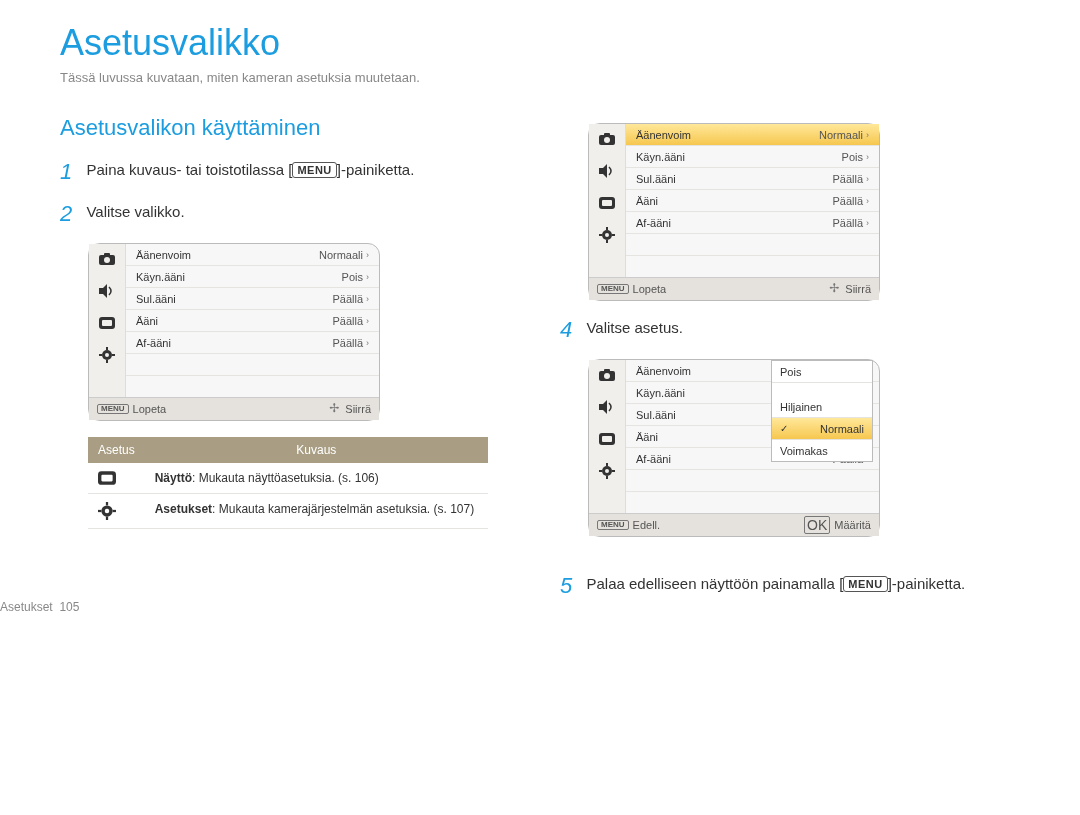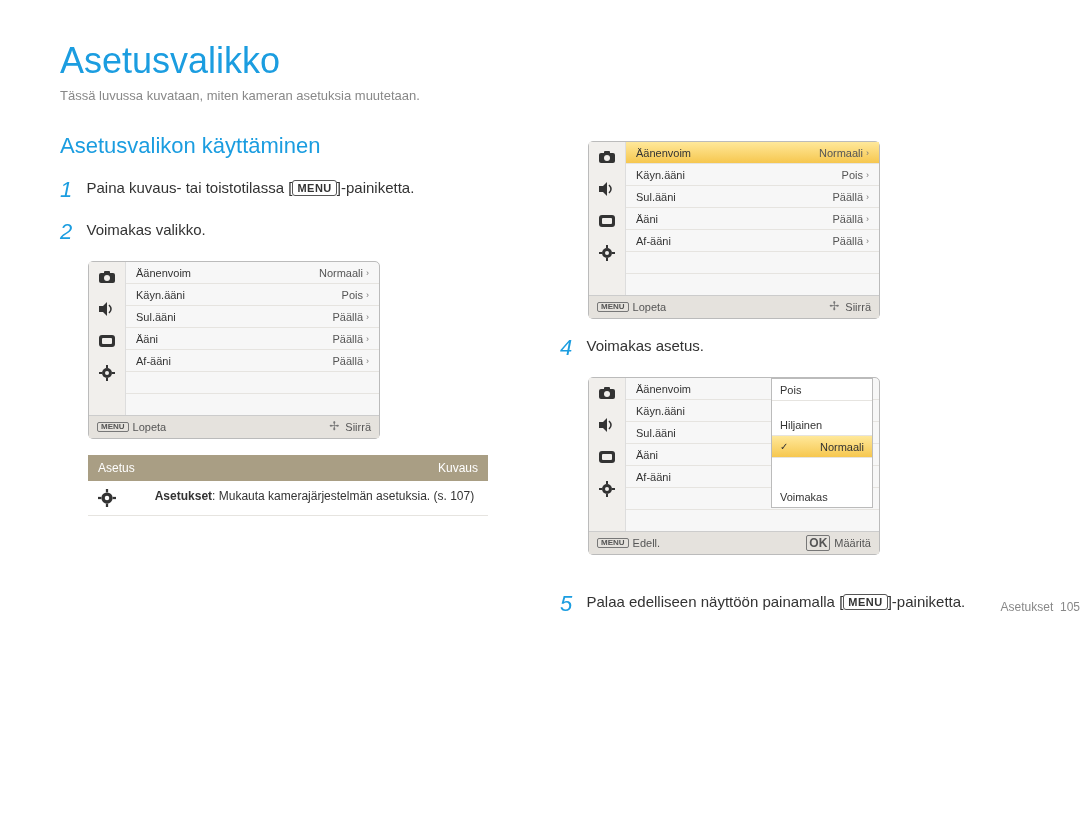--- a/index.html
+++ b/index.html
@@ -1,52 +1,52 @@
 <!DOCTYPE html>
 <html><head>
 <meta charset="utf-8">
 <style>
   html,body{margin:0;padding:0;background:#fff;font-family:Arial,Helvetica,sans-serif;color:#333;}
-  .page{width:1080px;height:628px;box-sizing:border-box;padding:40px 60px;position:relative;}
+  .page{width:1080px;height:628px;box-sizing:border-box;padding:22px 60px;position:relative;}
   h1{color:#1b9de0;font-weight:400;font-size:36px;margin:0 0 6px 0;}
   .intro{color:#888;font-size:13px;margin-bottom:30px;}
   h2{color:#1b9de0;font-weight:400;font-size:22px;margin:0 0 18px 0;}
   .cols{display:flex;gap:40px;}
   .col{flex:1;min-width:0;}
   .step{margin-bottom:16px;}
   .step .num{color:#1b9de0;font-style:italic;font-size:22px;display:inline-block;width:22px;vertical-align:top;}
   .step .txt{display:inline-block;font-size:15px;color:#333;max-width:420px;vertical-align:top;line-height:1.4;}
   .menu-pill{display:inline-block;border:1px solid #555;border-radius:3px;padding:0 4px;font-size:11px;font-weight:bold;letter-spacing:.5px;line-height:1.3;vertical-align:1px;}
   
-  .lcd{margin:8px 0 16px 28px;width:290px;border:1px solid #bbb;border-radius:5px;background:#f7f7f7;font-size:11px;color:#333;}
+  .lcd{margin:8px 0 16px 28px;width:290px;border:1px solid #bbb;border-radius:12px;background:#f7f7f7;font-size:11px;color:#333;}
   .lcd-body{display:flex;min-height:150px;}
   .lcd-side{width:36px;background:#f1efec;border-right:1px solid #ddd;display:flex;flex-direction:column;align-items:center;padding-top:6px;gap:14px;}
   .lcd-side .ic{width:18px;height:18px;display:flex;align-items:center;justify-content:center;color:#333;}
   .lcd-list{flex:1;padding:0;}
   .lcd-row{display:flex;align-items:center;justify-content:space-between;border-bottom:1px solid #e6e4e0;height:21px;padding:0 10px;}
   .lcd-row.empty{height:21px;border-bottom:1px solid #e6e4e0;}
   .lcd-row.hl{background:linear-gradient(#ffe89a,#f6c74f);}
   .lcd-row .r{color:#555;display:inline-flex;align-items:center;gap:3px;}
   .chev{font-size:9px;color:#777;}
   .lcd-foot{display:flex;justify-content:space-between;align-items:center;background:#e5e2dd;border-top:1px solid #ccc;height:22px;padding:0 8px;color:#555;}
   .lcd-foot .fbtn{display:inline-flex;align-items:center;gap:4px;}
   .lcd-foot .mbox{border:1px solid #777;border-radius:2px;padding:0 3px;font-size:8px;font-weight:bold;line-height:1.1;}
-  .lcd-foot .ok{border:1px solid #777;border-radius:2px;padding:0 2px;font-size:12px;font-weight:bold;}
+  .lcd-foot .ok{border:1px solid #777;border-radius:2px;padding:0 2px;font-size:14px;font-weight:normal;}
   .lcd-foot .dpad{width:12px;height:12px;position:relative;display:inline-block;}
   .lcd-foot .dpad::before{content:"✢";font-size:12px;position:absolute;left:0;top:-2px;color:#777;}
   
   .lcd-row .chk{font-size:10px;margin-right:3px;color:#333;}
   
   .settbl{margin-left:28px;width:400px;border-collapse:collapse;font-size:12px;}
-  .settbl th{background:#a99e84;color:#fff;font-weight:normal;text-align:right;padding:6px 10px;}
+  .settbl th{background:#a99e84;color:#fff;font-weight:normal;text-align:center;padding:6px 10px;}
   .settbl td{border-bottom:1px solid #e6e4e0;padding:8px 10px;vertical-align:top;}
   .settbl td.ic{width:26px;text-align:center;color:#333;}
   .settbl b{font-weight:bold;}
   
-  .pgfoot{position:absolute;left:0;right:0;bottom:14px;text-align:right;font-size:12px;color:#888;}
+  .pgfoot{position:absolute;left:0;right:0;bottom:14px;text-align:left;font-size:12px;color:#888;}
   
   svg{display:block;}
 </style>
 </head>
 <body>
 
 <div class="page">
   <h1>Asetusvalikko</h1>
   <div class="intro">Tässä luvussa kuvataan, miten kameran asetuksia muutetaan.</div>
 
@@ -57,21 +57,21 @@
 
       <div class="step">
         <span class="num">1</span>
         <span class="txt">
           <span>Paina kuvaus- tai toistotilassa [</span><span class="menu-pill">MENU</span><span>]-painiketta.</span>
         </span>
       </div>
 
       <div class="step">
         <span class="num">2</span>
-        <span class="txt">Voimakas valikko.</span>
+        <span class="txt">Valitse valikko.</span>
       </div>
 
       <div class="lcd">
         <div class="lcd-body">
           <div class="lcd-side">
             <span class="ic">
                 <svg width="16" height="12" viewBox="0 0 16 12">
                   <rect x="0" y="2" width="16" height="10" rx="2" fill="#333"></rect>
                   <rect x="5" y="0" width="6" height="3" rx="1" fill="#333"></rect>
                   <circle cx="8" cy="7" r="3" fill="#f1efec"></circle>
@@ -152,20 +152,29 @@
               <span>Siirrä</span>
             </span>
         </div>
       </div>
 
       <table class="settbl">
         <tbody>
             <tr>
           <th>Asetus</th>
           <th>Kuvaus</th>
+        </tr>
+        <tr>
+          <td class="ic">
+                <svg width="18" height="14" viewBox="0 0 16 12">
+                  <rect x="0" y="0" width="16" height="12" rx="3" fill="#333"></rect>
+                  <rect x="3" y="3" width="10" height="6" rx="1" fill="#fff"></rect>
+                </svg>
+              </td>
+          <td><b>Näyttö</b><span>: Mukauta näyttöasetuksia. (s. 106)</span></td>
         </tr>
         <tr>
           <td class="ic">
                 <svg width="18" height="18" viewBox="0 0 16 16">
                   <circle cx="8" cy="8" r="5" fill="#333"></circle>
                   <circle cx="8" cy="8" r="2" fill="#fff"></circle>
                   <g fill="#333">
                     <rect x="7" y="0" width="2" height="3"></rect>
                     <rect x="7" y="13" width="2" height="3"></rect>
                     <rect x="0" y="7" width="3" height="2"></rect>
@@ -263,21 +272,21 @@
             </span>
           <span class="fbtn">
               <span class="dpad"></span>
               <span>Siirrä</span>
             </span>
         </div>
       </div>
 
       <div class="step">
         <span class="num">4</span>
-        <span class="txt">Voimakas asetus.</span>
+        <span class="txt">Valitse asetus.</span>
       </div>
 
       <div class="lcd">
         <div class="lcd-body">
           <div class="lcd-side">
             <span class="ic">
                 <svg width="16" height="12" viewBox="0 0 16 12">
                   <rect x="0" y="2" width="16" height="10" rx="2" fill="#333"></rect>
                   <rect x="5" y="0" width="6" height="3" rx="1" fill="#333"></rect>
                   <circle cx="8" cy="7" r="3" fill="#f1efec"></circle>
@@ -339,21 +348,21 @@
               <div class="lcd-row" style="padding:0 8px;">
                   <span>Pois</span>
                 </div>
               <div class="lcd-row" style="padding:0 8px;margin-top:13px;">
                   <span>Hiljainen</span>
                 </div>
               <div class="lcd-row hl" style="padding:0 8px;">
                   <span class="chk">✓</span>
                   <span>Normaali</span>
                 </div>
-              <div class="lcd-row" style="padding:0 8px;border-bottom:none;margin-top:28px;">
+              <div class="lcd-row" style="padding:0 8px;border-bottom:none;">
                   <span>Voimakas</span>
                 </div>
             </div>
           </div>
         </div>
         <div class="lcd-foot">
           <span class="fbtn">
               <span class="mbox">MENU</span>
               <span>Edell.</span>
             </span>

